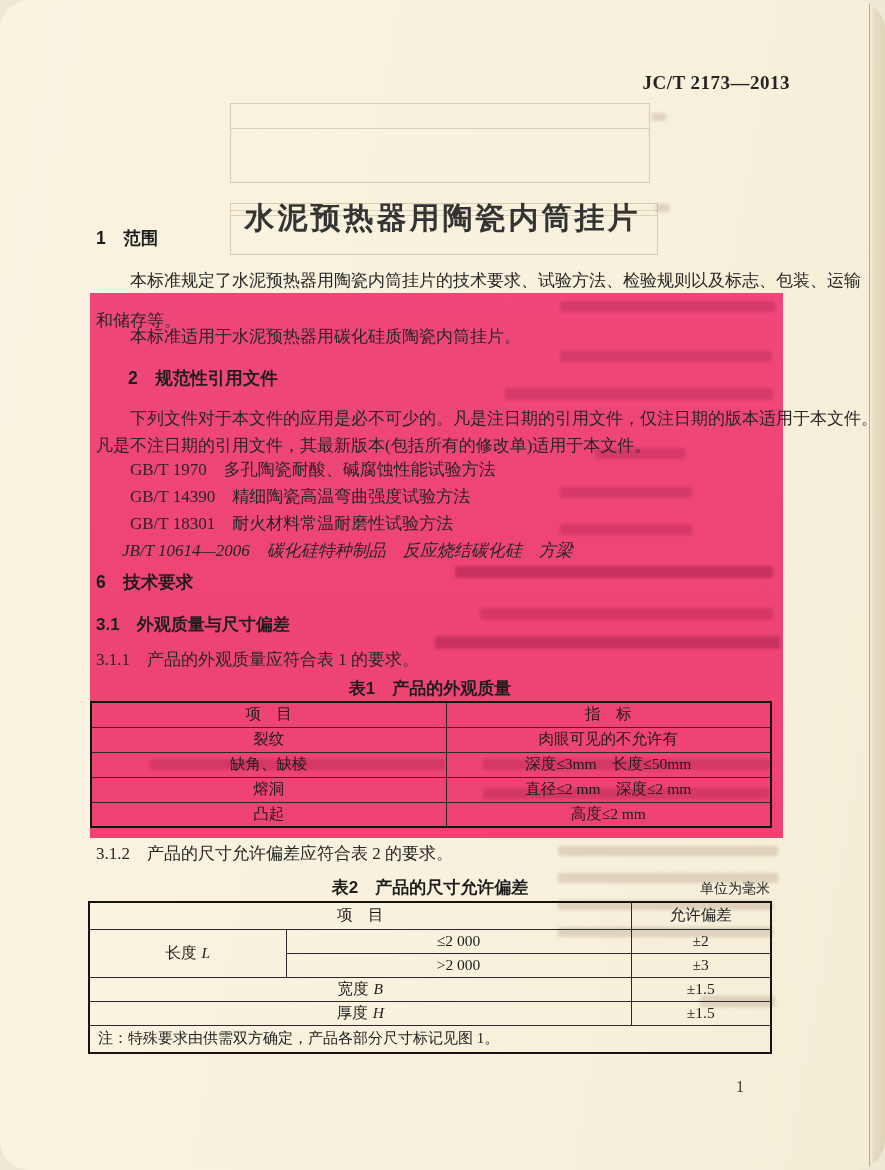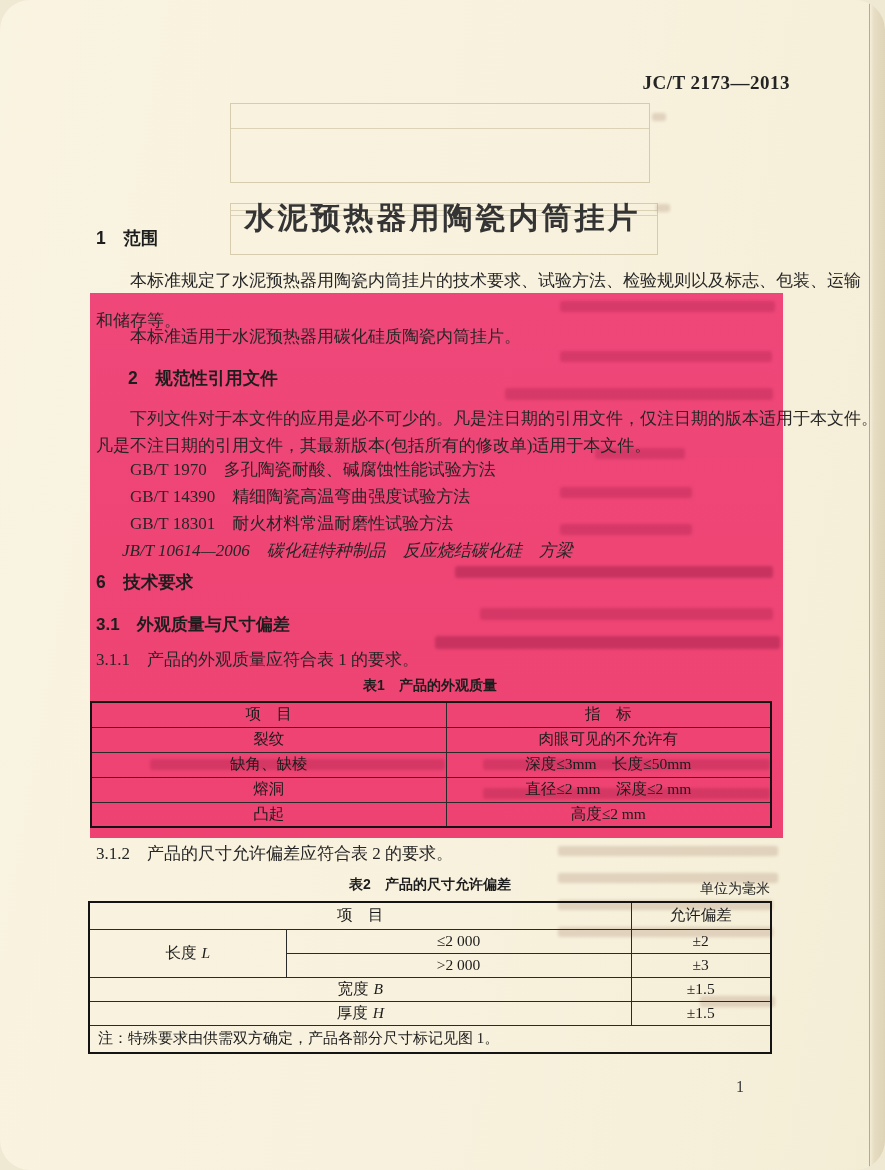--- a/index.html
+++ b/index.html
@@ -11,21 +11,21 @@
   #page{
     position:relative;width:885px;height:1170px;overflow:hidden;
     background:linear-gradient(100deg, var(--paper, #f9f3e1) 0%, #f8f1dd 55%, #f4edd6 100%);
     color:var(--ink, #2b2b2b);
     border-radius:30px;
   }
   .abs{position:absolute;}
   .sans{font-family:"Liberation Sans", sans-serif;margin-top:48px;}
   .body-line{font-size:17px;line-height:21px;white-space:nowrap;color:#262626;}
   .heading{font-family:"Liberation Sans", sans-serif;font-weight:bold;font-size:17.5px;color:#1d1d1d;white-space:nowrap;}
-  .caption{font-family:"Liberation Sans", sans-serif;font-weight:bold;font-size:14px;color:#1d1d1d;}
+  .caption{font-family:"Liberation Sans", sans-serif;font-weight:bold;font-size:17px;color:#1d1d1d;}
 
   #doc-code{top:72px;left:0;width:790px;text-align:right;font-weight:bold;font-size:19px;letter-spacing:0.5px;color:#242424;}
   #page-title{top:150px;left:0;width:885px;text-align:center;font-size:30px;font-weight:bold;letter-spacing:3px;color:#343434;}
   #page-number{top:1078px;left:736px;font-size:16px;color:#3a3a3a;}
 
   
   #pink-overlay{
     left:90px;top:293px;width:693px;height:545px;
     background:linear-gradient(180deg, var(--highlight-pink, #ef4779) 0%, #ee4372 100%);
   }

